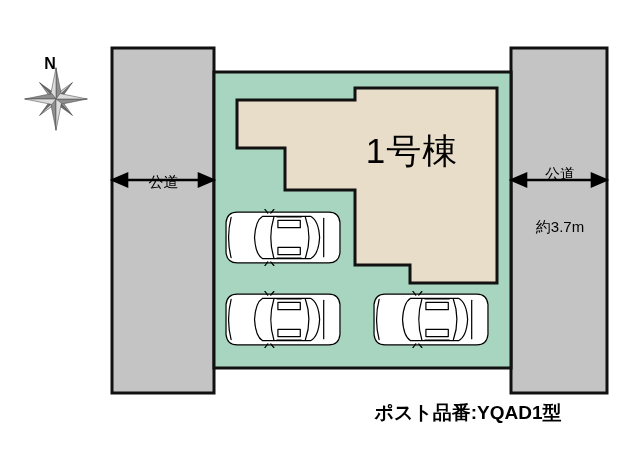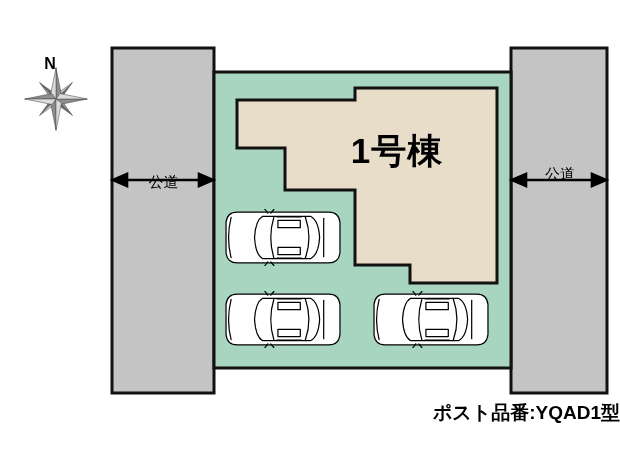--- a/index.html
+++ b/index.html
@@ -42,32 +42,32 @@
     font-size: 15px;
     letter-spacing: 0px;
   }
   #road-right-label {
     left: 512px;
     top: 130px;
     width: 96px;
     font-size: 15px;
   }
   #building-label {
-    left: 297px;
+    left: 312px;
     top: 130px;
     width: 200px;
     font-size: 35px;
-    font-weight: 700;
+    font-weight: 400;
     letter-spacing: 1px;
   }
   #post-code-label {
-    left: 340px;
+    left: 328px;
     top: 402px;
     width: 280px;
-    text-align: right;
+    text-align: center;
     font-size: 19px;
     font-weight: 700;
     letter-spacing: 0px;
   }
   #compass-n-label {
     left: 30px;
     top: 55px;
     width: 40px;
     font-size: 16px;
     font-weight: 700;
@@ -191,19 +191,20 @@
   </svg>
 
   <div class="lbl" id="compass-n-label">N</div>
 
   <div class="lbl" id="road-left-label">
     <div>公道</div>
   </div>
 
   <div class="lbl" id="road-right-label">
     <div>公道</div>
+    <div>約3.7m</div>
   </div>
 
   <div class="lbl" id="building-label">1号棟</div>
 
   <div class="lbl" id="post-code-label">ポスト品番:YQAD1型</div>
 
 </div>
 
 </body></html>

